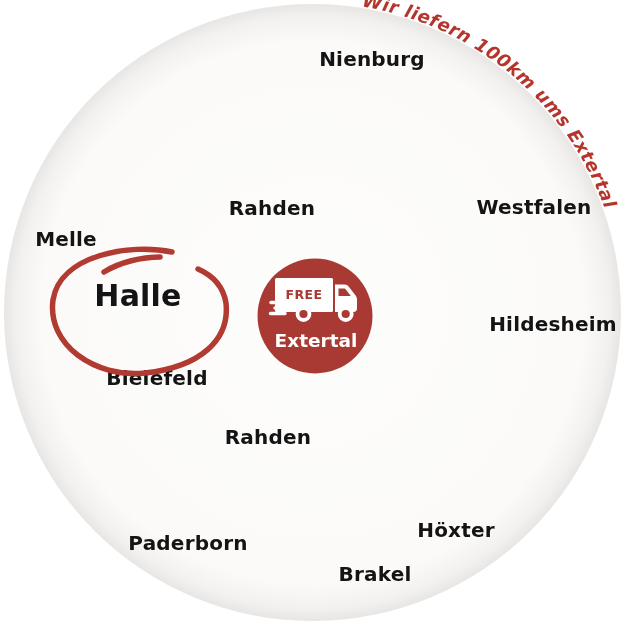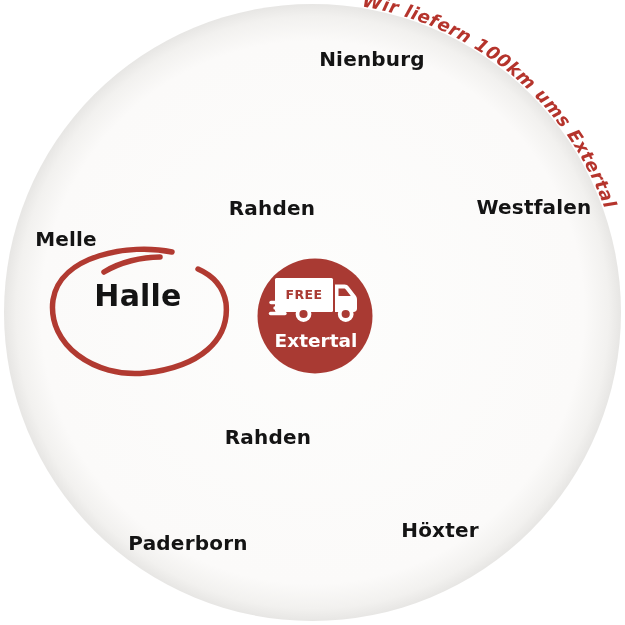--- a/index.html
+++ b/index.html
@@ -59,23 +59,26 @@
     <text class="arc-text" fill="#b5342c">
       <textPath href="#arcpath" startOffset="6">Wir liefern 100km ums Extertal</textPath>
     </text>
   </svg>
 
   <div class="labels-layer">
     <div class="city" style="left:372px; top:59px">Nienburg</div>
     <div class="city" style="left:272px; top:208px">Rahden</div>
     <div class="city" style="left:534px; top:207px">Westfalen</div>
     <div class="city" style="left:66px;  top:239px">Melle</div>
+    <div class="city" style="left:553px; top:324px">Hildesheim</div>
+    <div class="city" style="left:157px; top:378px">Bielefeld</div>
     <div class="city" style="left:268px; top:437px">Rahden</div>
     <div class="city" style="left:188px; top:543px">Paderborn</div>
-    <div class="city" style="left:440px; top:530px">Höxter</div>
+    <div class="city" style="left:375px; top:574px">Brakel</div>
+    <div class="city" style="left:456px; top:530px">Höxter</div>
     <div class="city big" style="left:138px; top:295px">Halle</div>
   </div>
 
   <svg class="layer annotation-layer" width="625" height="625" viewBox="0 0 625 625">
     <g fill="none" stroke-width="5.5" stroke-linecap="round" stroke="#b13a31">
       <path d="M 172 252 C 130 243 60 255 53 300 C 47 345 95 378 145 373 C 200 367 230 340 226 303 C 223.5 288 214 276 198 269"></path>
       <path d="M 104 272 C 120 262 142 257 160 257"></path>
     </g>
   </svg>
 

